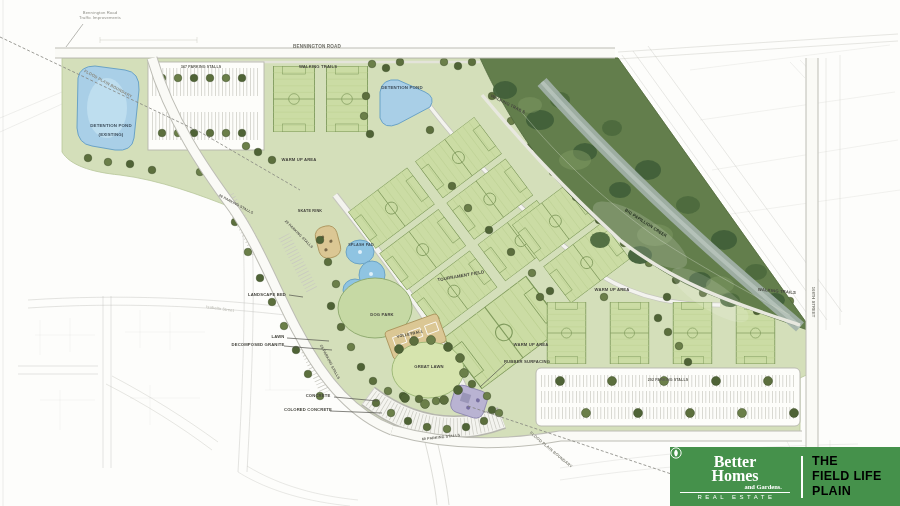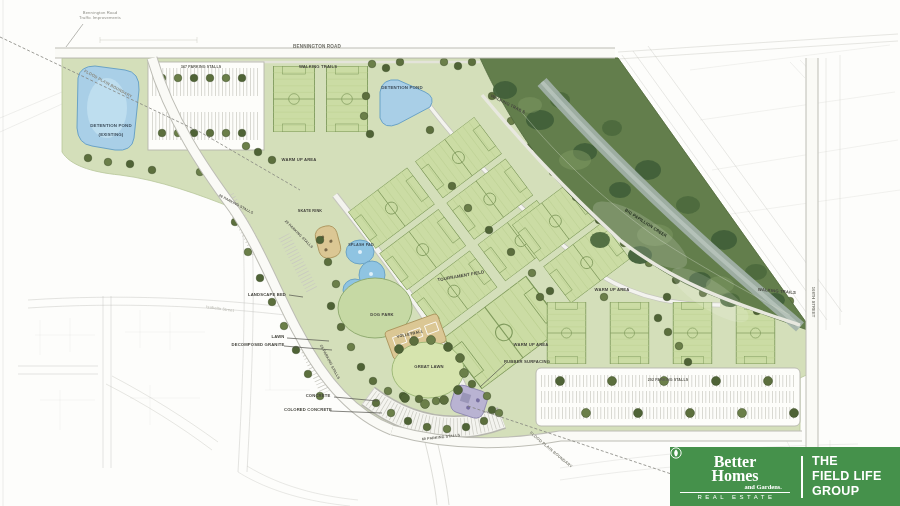--- a/index.html
+++ b/index.html
@@ -14,21 +14,21 @@
         display:flex;align-items:center;box-sizing:border-box;padding:4px 8px;gap:9px;}
   .logo-left{width:114px;color:#fff;text-align:center;}
   .bh1{font-family:"Liberation Serif",serif;font-weight:700;font-size:16px;line-height:1;}
   .bh2{display:flex;align-items:center;justify-content:center;gap:2px;margin-top:-2px;}
   .bh2 .w{font-family:"Liberation Serif",serif;font-weight:700;font-size:16px;line-height:1;}
   .bh3{font-family:"Liberation Serif",serif;font-weight:700;font-size:6.5px;text-align:right;
        margin:-1px 10px 0 0;}
   .bhrule{border-top:1px solid #fff;margin:2px 2px 1px 2px;}
   .bhtag{font-size:6px;letter-spacing:3.5px;font-weight:400;margin-left:3px;}
   .logo-div{width:2px;background:#fff;height:42px;flex:none;}
-  .logo-right{color:#ffffff;font-weight:700;font-size:12.5px;line-height:1.22;letter-spacing:.3px;}
+  .logo-right{color:#000000;font-weight:700;font-size:12.5px;line-height:1.22;letter-spacing:.3px;}
 </style>
 </head>
 <body>
 
 <div class="stage">
 
 <svg width="900" height="506" viewBox="0 0 900 506">
   <defs>
     <symbol id="fldL" viewBox="0 0 74 46">
       <rect width="74" height="46" fill="#cbdca4" stroke="#7f9a5c" stroke-width="1"></rect>
@@ -382,17 +382,17 @@
       <span class="w">Homes</span>
     </div>
     <div class="bh3">and Gardens.</div>
     <div class="bhrule"></div>
     <div class="bhtag">REAL ESTATE</div>
   </div>
   <div class="logo-div"></div>
   <div class="logo-right">
     <div>THE</div>
     <div>FIELD LIFE</div>
-    <div>GROUP</div>
+    <div>PLAIN</div>
   </div>
 </div>
 
 </div>
 
 </body></html>

